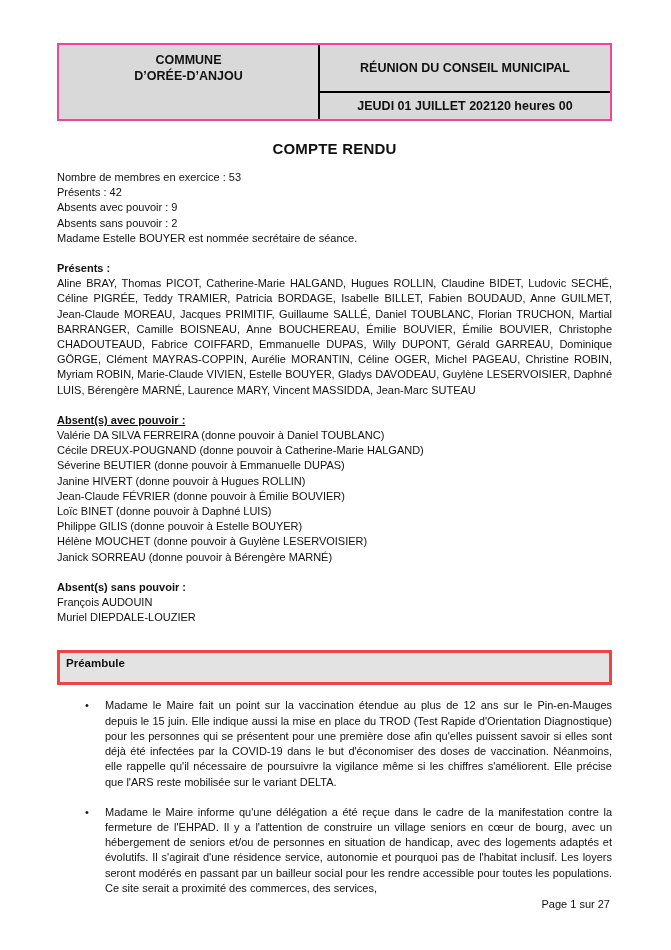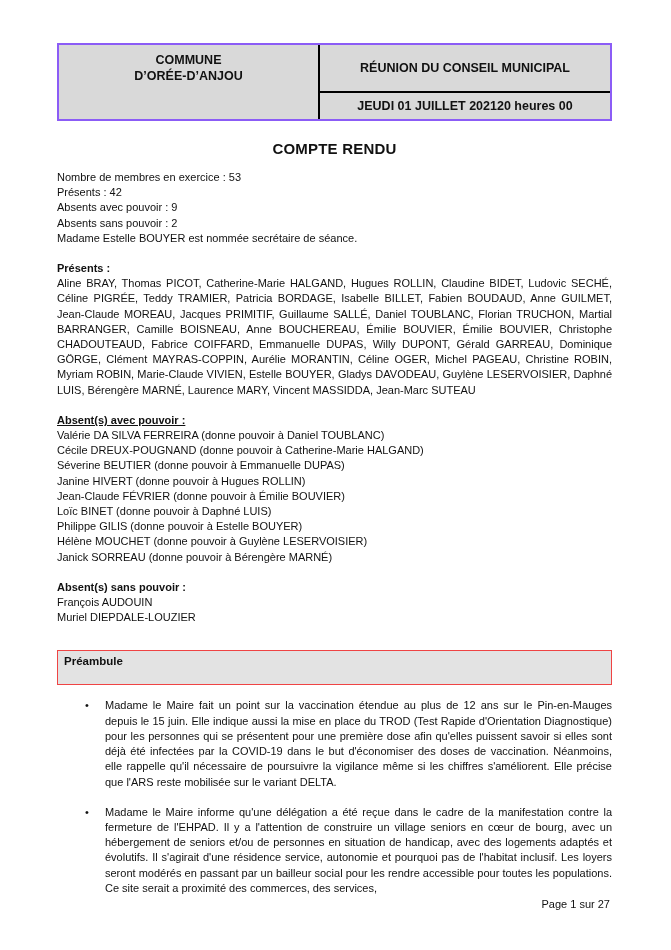--- a/index.html
+++ b/index.html
@@ -12,21 +12,21 @@
     overflow: hidden;
   }
   .page {
     position: absolute; top: 0; left: 0;
     width: 671px; height: 950px;
     padding: 43px 59px 0 57px;
   }
   
   .header-table {
     display: flex;
-    border: 2px solid #8b5cf6;
+    border: 2px solid #ec4899;
     background: #d9d9d9;
     height: 78px;
   }
   .cell-commune {
     width: 261px;
     border-right: 2px solid #000;
     text-align: center;
     padding-top: 7px;
     font-weight: bold;
     font-size: 12.5px;
@@ -56,21 +56,21 @@
   .txt { font-size: 11px; line-height: 15.2px; }
   .stats-block { margin-top: 13px; }
   .bold { font-weight: bold; }
   .presents-heading { margin-top: 15px; }
   .justify { text-align: justify; }
   .absents-heading { margin-top: 15px; text-decoration: underline; }
   .sans-heading { margin-top: 15px; }
   
   .preambule-banner {
     margin-top: 25px;
-    border: 1px solid #ef4444;
+    border: 3px solid #ef4444;
     background: #e3e3e3;
     height: 35px;
     padding: 4px 6px;
     font-weight: bold;
     font-size: 11.5px;
   }
   
   .bullet-list { margin-top: 13px; }
   .bullet-item {
     position: relative;

